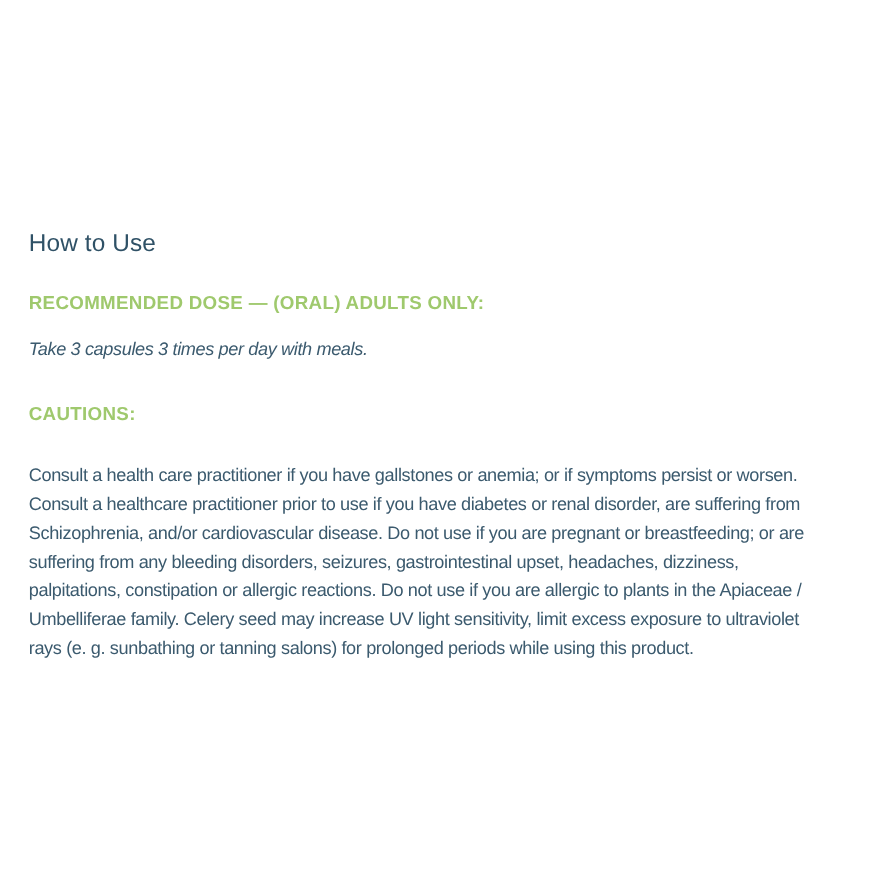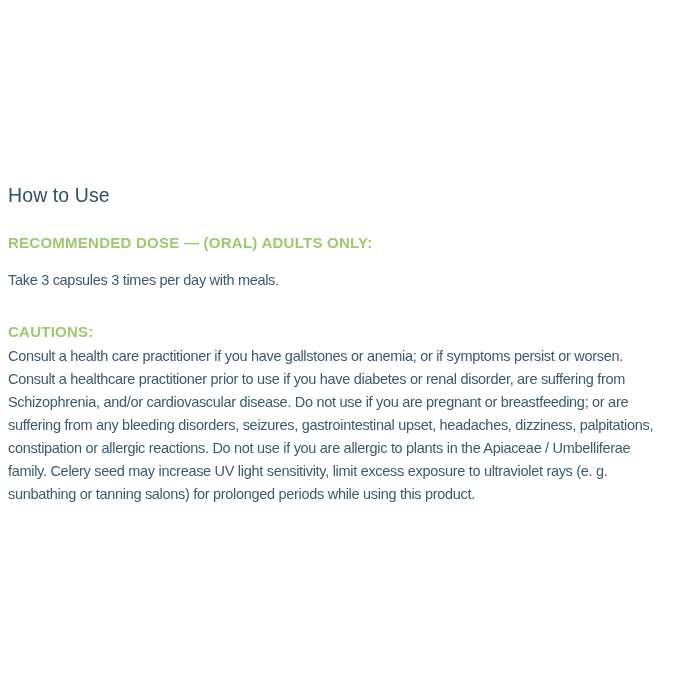--- a/index.html
+++ b/index.html
@@ -14,21 +14,21 @@
     background:var(--background);
     overflow:hidden;
   }
   body{
     font-family:"Liberation Sans", sans-serif;
     -webkit-font-smoothing:antialiased;
   }
   .page{
     box-sizing:border-box;
     width:664px;
-    padding:184px 5px 0 8px;
+    padding:184px 5px 0 23px;
   }
   .page-title{
     margin:0 0 26px 0;
     font-size:19.5px;
     line-height:23px;
     font-weight:400;
     color:var(--title-dark);
     letter-spacing:.1px;
   }
   .section-heading{
@@ -42,23 +42,24 @@
   .body-text{
     margin:0;
     font-size:14.5px;
     line-height:23px;
     font-weight:400;
     color:var(--body-text);
     letter-spacing:-0.3px;
   }
   .dose-text{
     margin-bottom:30px;
+    font-style:italic;
   }
   .section-cautions .section-heading{
-    margin-bottom:3px;
+    margin-bottom:28px;
   }
 </style>
 </head>
 <body>
 
 <div class="page">
   <h2 class="page-title">How to Use</h2>
 
   <section class="section-recommended-dose">
     <h3 class="section-heading">RECOMMENDED DOSE — (ORAL) ADULTS ONLY:</h3>

